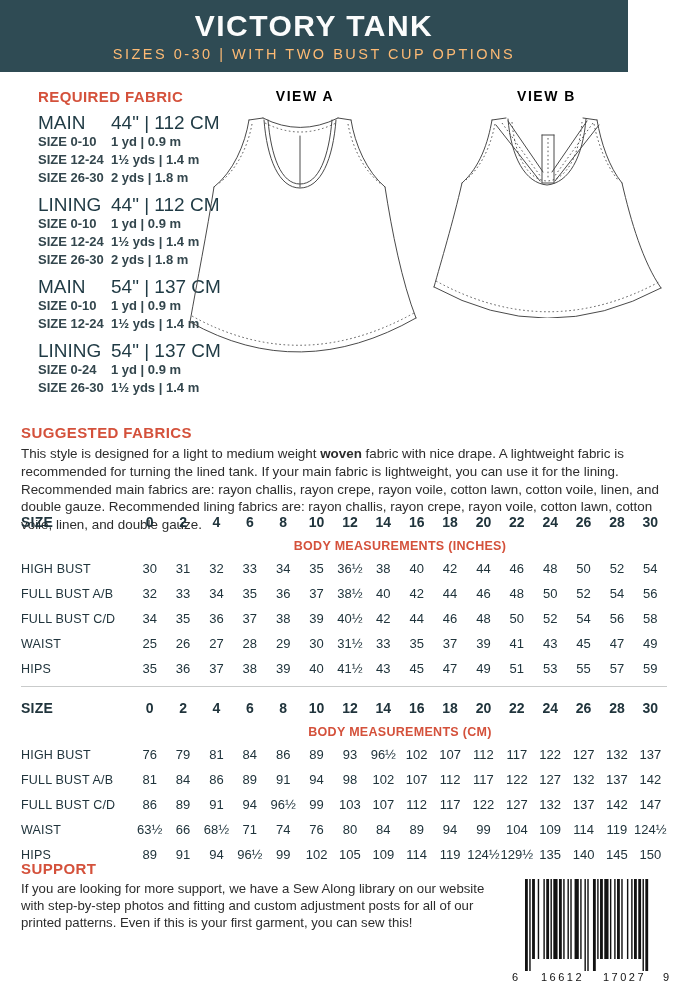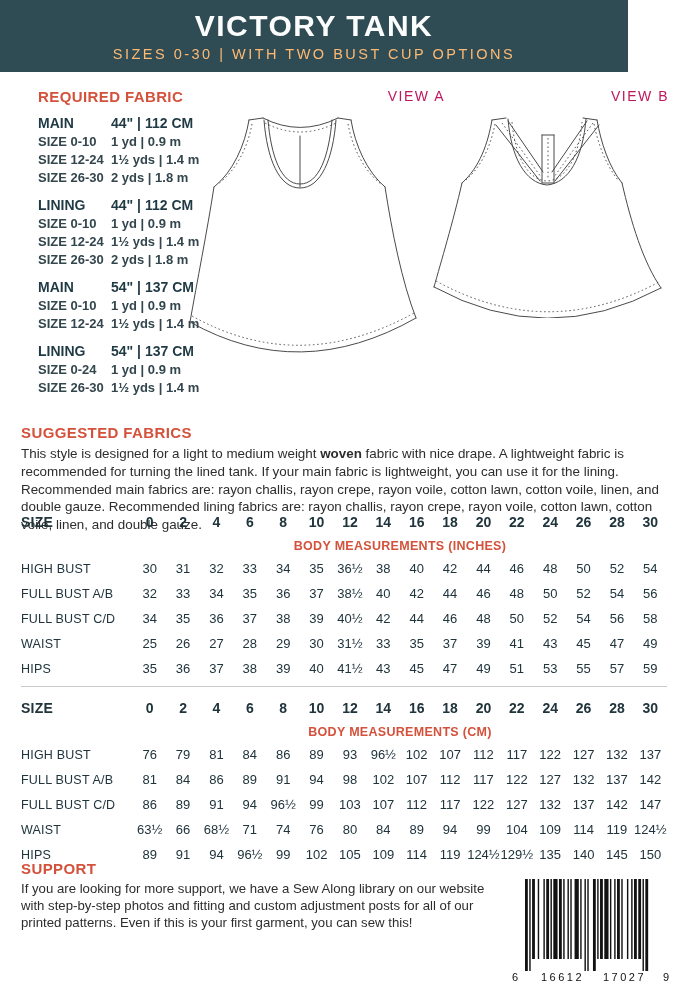--- a/index.html
+++ b/index.html
@@ -11,27 +11,27 @@
           text-align:center;color:#ffffff;}
   .banner h1{margin:0;padding-top:9px;font-size:30px;font-weight:700;letter-spacing:1.5px;color:#fbfcfc;}
   .banner .subtitle{margin-top:3px;font-size:14.5px;font-weight:400;letter-spacing:2.5px;color:#fdba74;}
 
   .orange-h{color:#D4513B;font-weight:700;font-size:15px;letter-spacing:.4px;margin:0;}
 
   
   .fabric{position:absolute;left:38px;top:88px;width:218px;}
   .fabric-group{margin-top:9px;}
   .fg-row{display:flex;font-size:13px;line-height:18px;color:#33464D;font-weight:bold;}
-  .fg-head{font-weight:700;color:#1F3A44;font-size:14px;margin-bottom:1px;}
+  .fg-head{font-weight:400;color:#1F3A44;font-size:19px;margin-bottom:1px;}
   .fg-label{width:73px;flex:none;}
   .fg-val{flex:1;}
 
   
-  .view-label{position:absolute;top:88px;color:#be185d;font-weight:400;font-size:14px;
-              letter-spacing:1.5px;text-align:right;}
+  .view-label{position:absolute;top:88px;color:#000000;font-weight:700;font-size:14px;
+              letter-spacing:1.5px;text-align:center;}
   #viewA-label{left:165px;width:280px;}
   #viewB-label{left:424px;width:245px;}
   #viewA-svg{position:absolute;left:189px;top:117px;}
   #viewB-svg{position:absolute;left:433px;top:117px;}
   .lineart{stroke:#4a4a4a;stroke-width:1;fill:none;stroke-linecap:round;}
   .dotted{stroke:#4a4a4a;stroke-width:.9;fill:none;stroke-dasharray:1.6 2.6;}
 
   
   .suggested{position:absolute;left:21px;top:392px;width:650px;margin-top:32px;}
   .suggested p{margin:4px 0 0;font-size:13.4px;line-height:1.33;color:#2D2D2D;}

